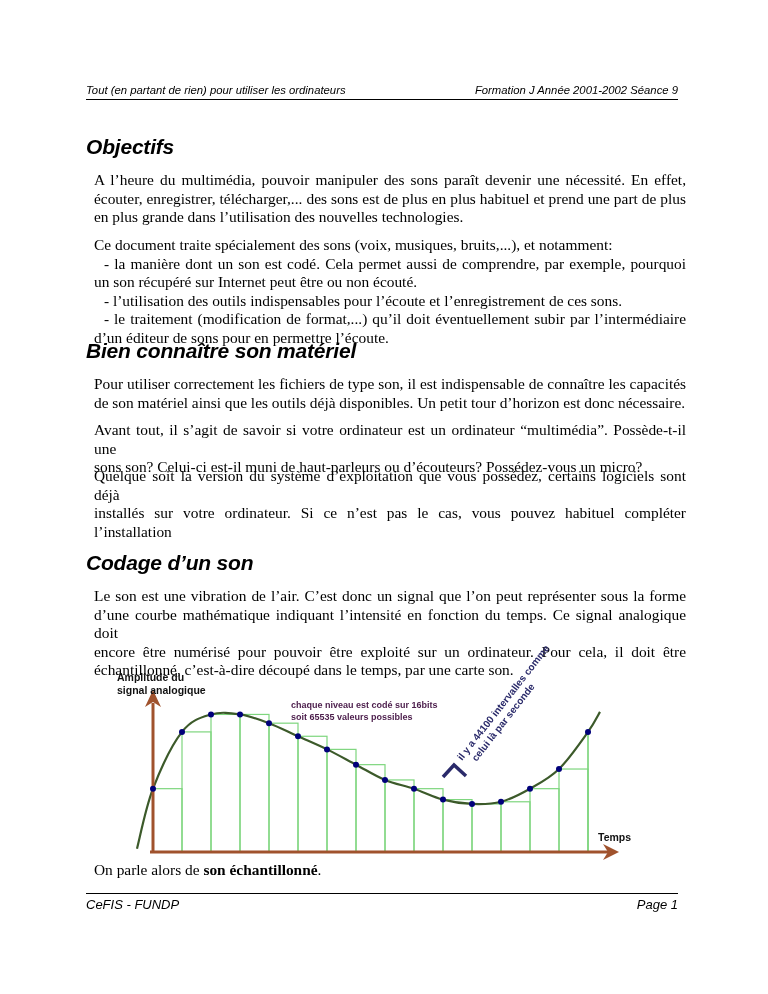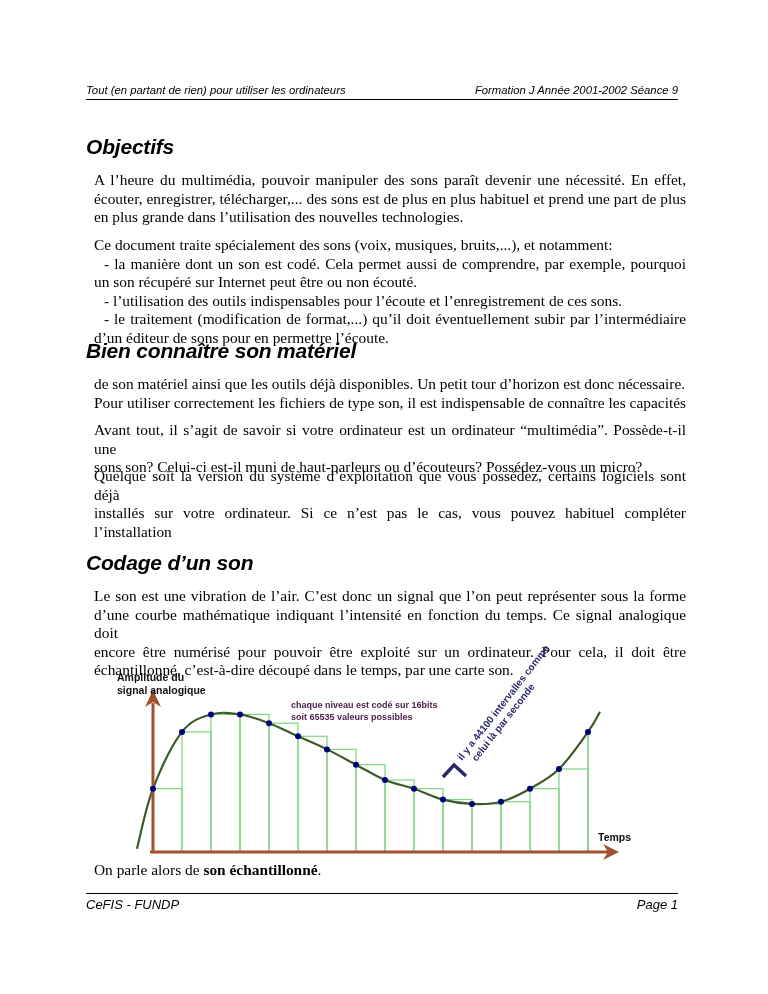--- a/index.html
+++ b/index.html
@@ -42,22 +42,22 @@
     <span class="line">Ce document traite spécialement des sons (voix, musiques, bruits,...), et notamment:</span>
     <span class="line ind justify-last">- la manière dont un son est codé. Cela permet aussi de comprendre, par exemple, pourquoi</span>
     <span class="line">un son  récupéré sur Internet peut être ou non écouté.</span>
     <span class="line ind">- l’utilisation des outils indispensables pour l’écoute et l’enregistrement de ces sons.</span>
     <span class="line ind justify-last">- le traitement (modification de format,...) qu’il doit éventuellement subir par l’intermédiaire</span>
     <span class="line">d’un éditeur de sons pour en permettre l’écoute.</span>
   </div>
 
   <h2 style="top:339px">Bien connaître son matériel</h2>
   <div class="p" style="top:375px">
+    <span class="line justify-last">Pour utiliser correctement les fichiers de type son, il est indispensable de connaître les capacités</span>
     <span class="line">de son matériel ainsi que les outils déjà disponibles. Un petit tour d’horizon est donc nécessaire.</span>
-    <span class="line justify-last">Pour utiliser correctement les fichiers de type son, il est indispensable de connaître les capacités</span>
   </div>
   <div class="p" style="top:421px">
     <span class="line justify-last">Avant tout, il s’agit de savoir si votre ordinateur est un ordinateur “multimédia”. Possède-t-il une</span>
     <span class="line">sons son?  Celui-ci est-il muni de haut-parleurs ou d’écouteurs? Possédez-vous un micro?</span>
   </div>
   <div class="p" style="top:467px">
     <span class="line justify-last">Quelque soit la version du système d’exploitation que vous possédez, certains logiciels sont déjà</span>
     <span class="line justify-last">installés sur votre ordinateur. Si ce n’est pas le cas, vous pouvez habituel compléter l’installation</span>
   </div>
 

